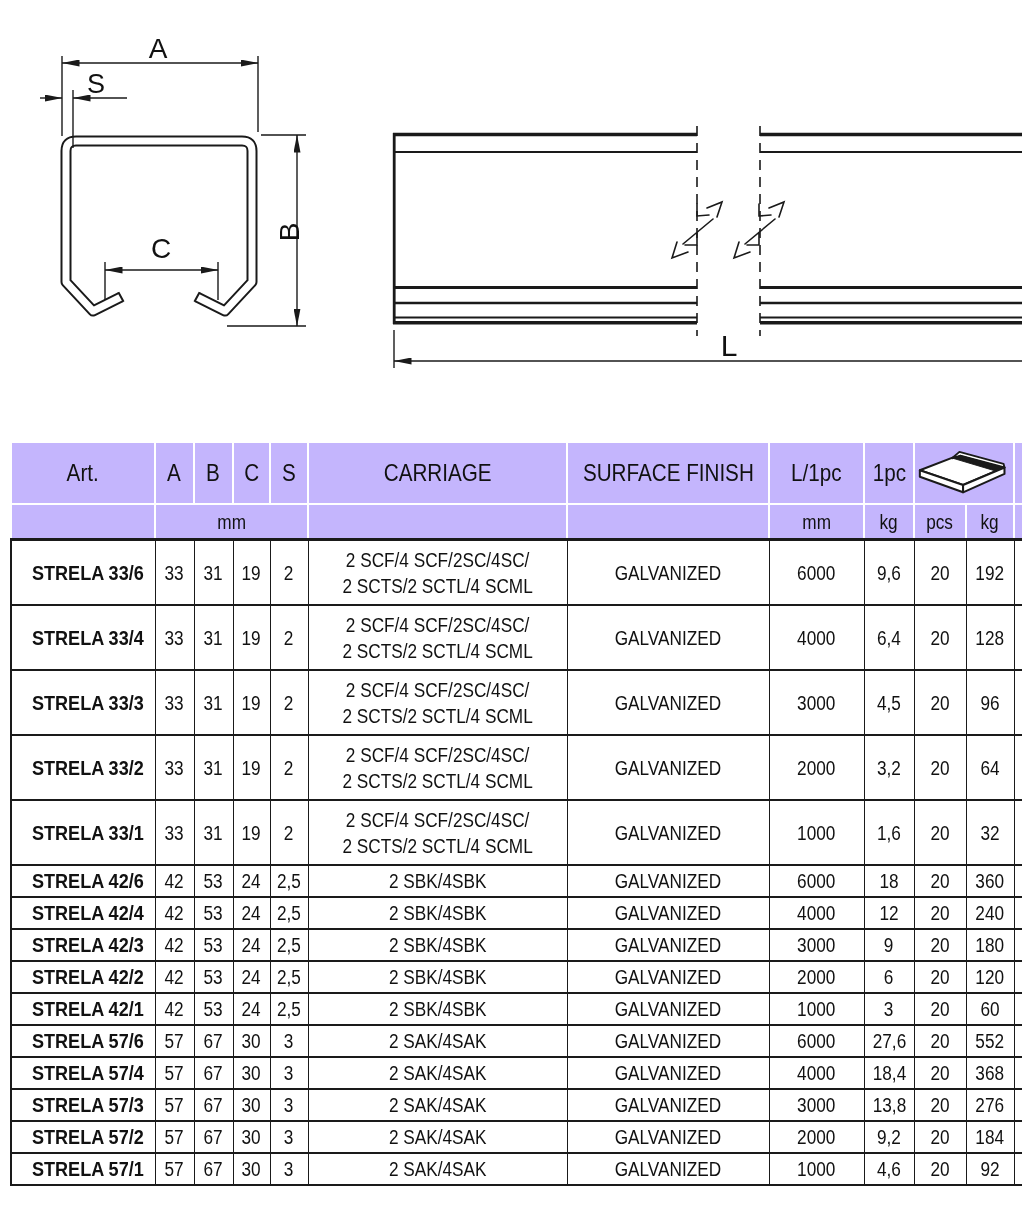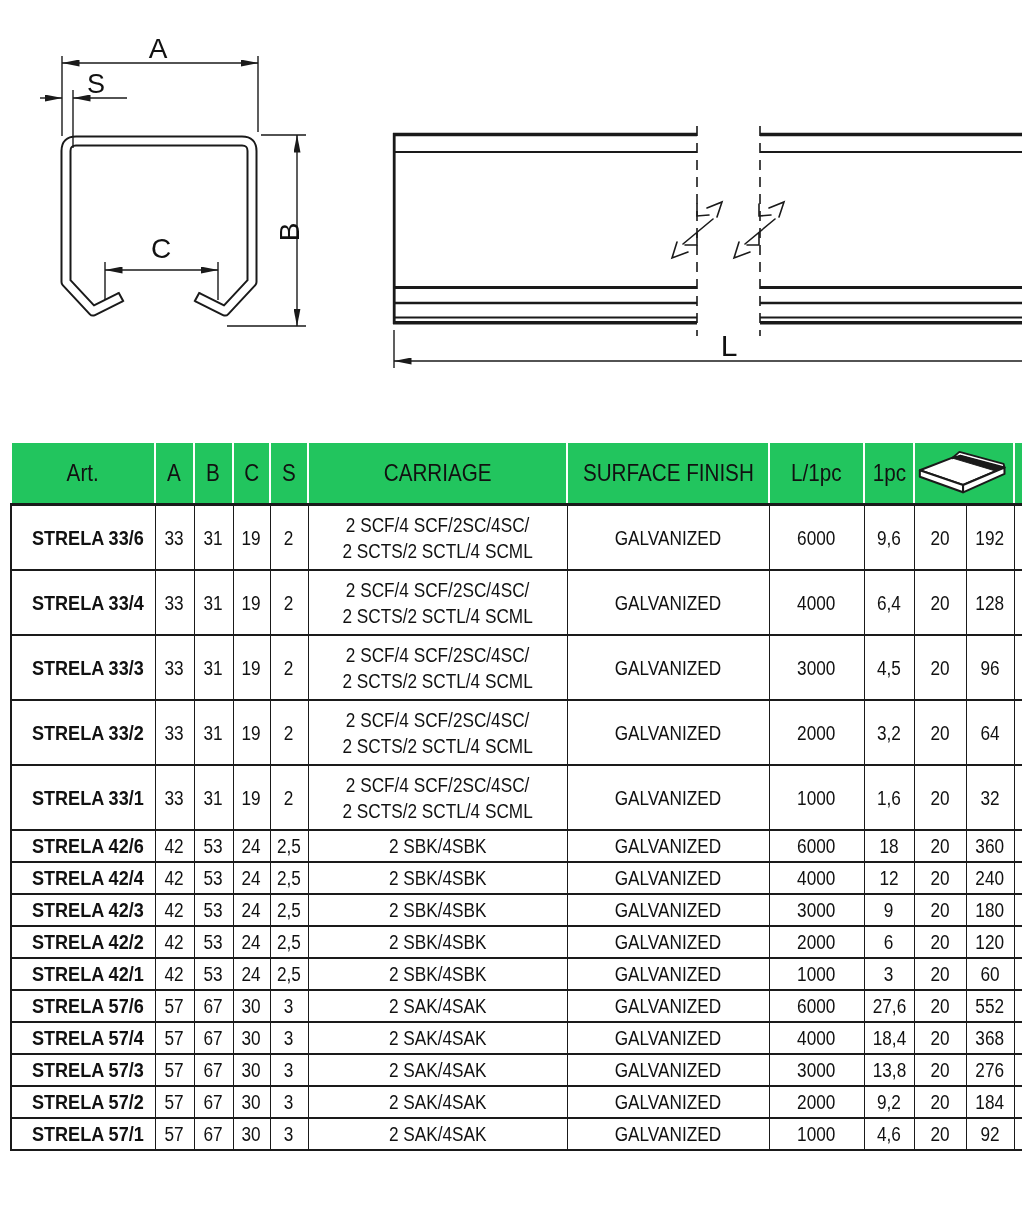--- a/index.html
+++ b/index.html
@@ -11,21 +11,21 @@
   #drawing-area{position:absolute;left:0;top:0;width:1022px;height:438px}
   #drawing-area svg{display:block}
 
   
   table.spec{
     position:absolute;left:10px;top:441px;width:1012px;
     border-collapse:collapse;table-layout:fixed;
     border:2.5px solid #1a1a1a;
   }
   table.spec td{padding:0;text-align:center;vertical-align:middle;overflow:hidden}
-  thead td{background:#22c55e;border:2px solid #fff}
+  thead td{background:#c4b5fd;border:2px solid #fff}
   thead tr.r1 td{height:60px;font-size:24px}
   thead tr.r2 td{height:33px;font-size:20px}
   tbody td{border:1.5px solid #1a1a1a;font-size:20px}
   tbody tr td{border-top:2.5px solid #1a1a1a}
   tbody tr:first-child td{border-top:3px solid #1a1a1a}
   tbody tr.tall td{height:63px}
   tbody tr.short td{height:30px}
   tbody td.art{text-align:left;padding-left:20px;font-weight:bold;font-size:21px}
   .cond{display:inline-block;transform:scaleX(.86);transform-origin:50% 50%;
         white-space:nowrap;line-height:1.3}
@@ -133,20 +133,31 @@
             <polygon points="2,22 46,5 94,19 49,38" fill="#fff"></polygon>
             <polygon points="2,22 49,38 49,46 2,29" fill="#fff"></polygon>
             <polygon points="49,38 94,19 94,26 49,46" fill="#fff"></polygon>
             <polygon points="37,9 45,2 93,15 94,19 46,6" fill="#fff" stroke-width="2"></polygon>
             <polygon points="46,6 93,19 85,23 38,9" fill="#1a1a1a" stroke-width="1"></polygon>
           </g>
         </svg>
       </td>
       <td></td>
     </tr>
+    <tr class="r2">
+      <td></td>
+      <td colspan="4"><span class="cond">mm</span></td>
+      <td></td>
+      <td></td>
+      <td><span class="cond">mm</span></td>
+      <td><span class="cond">kg</span></td>
+      <td><span class="cond">pcs</span></td>
+      <td><span class="cond">kg</span></td>
+      <td></td>
+    </tr>
   </thead>
   <tbody>
       <tr class="tall">
         <td class="art"><span class="condL">STRELA 33/6</span></td>
         <td><span class="cond">33</span></td>
         <td><span class="cond">31</span></td>
         <td><span class="cond">19</span></td>
         <td><span class="cond">2</span></td>
         <td><span class="cond">2 SCF/4 SCF/2SC/4SC/<br>2 SCTS/2 SCTL/4 SCML</span></td>
         <td><span class="cond">GALVANIZED</span></td>

